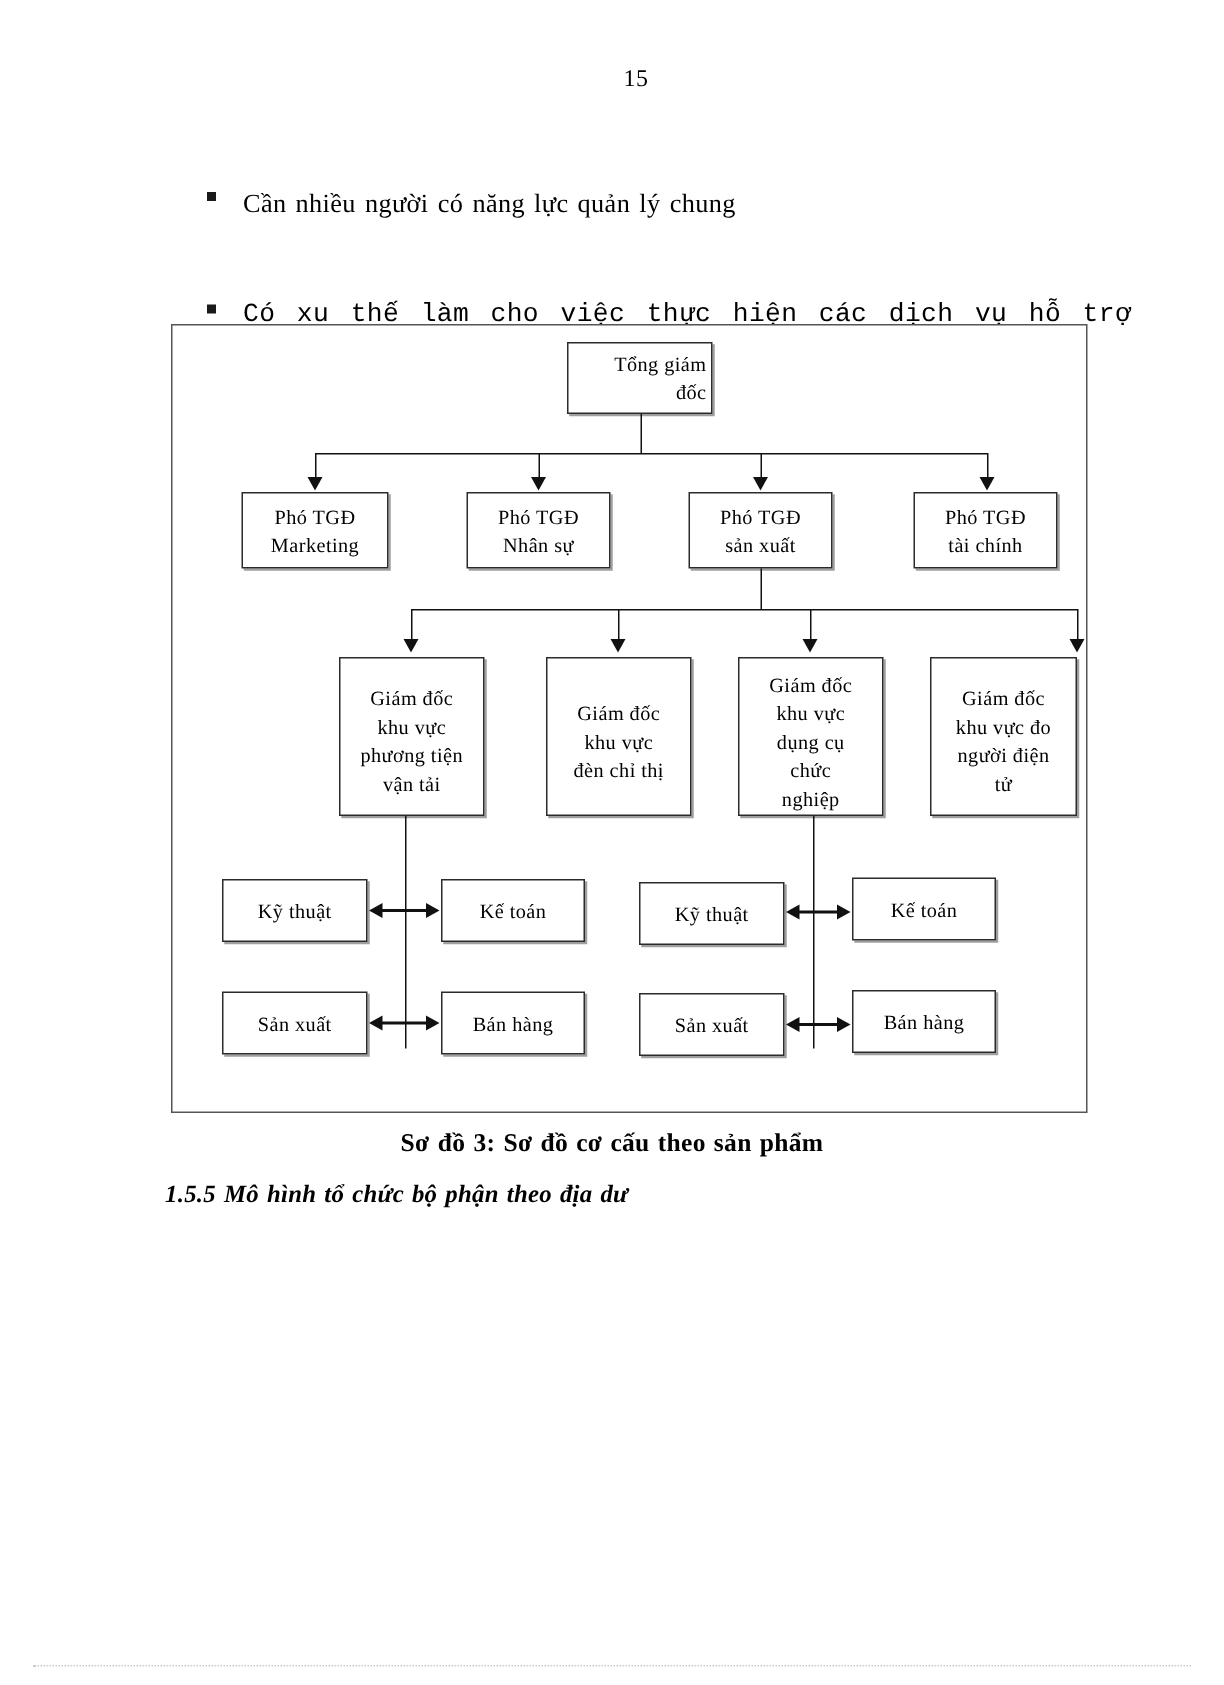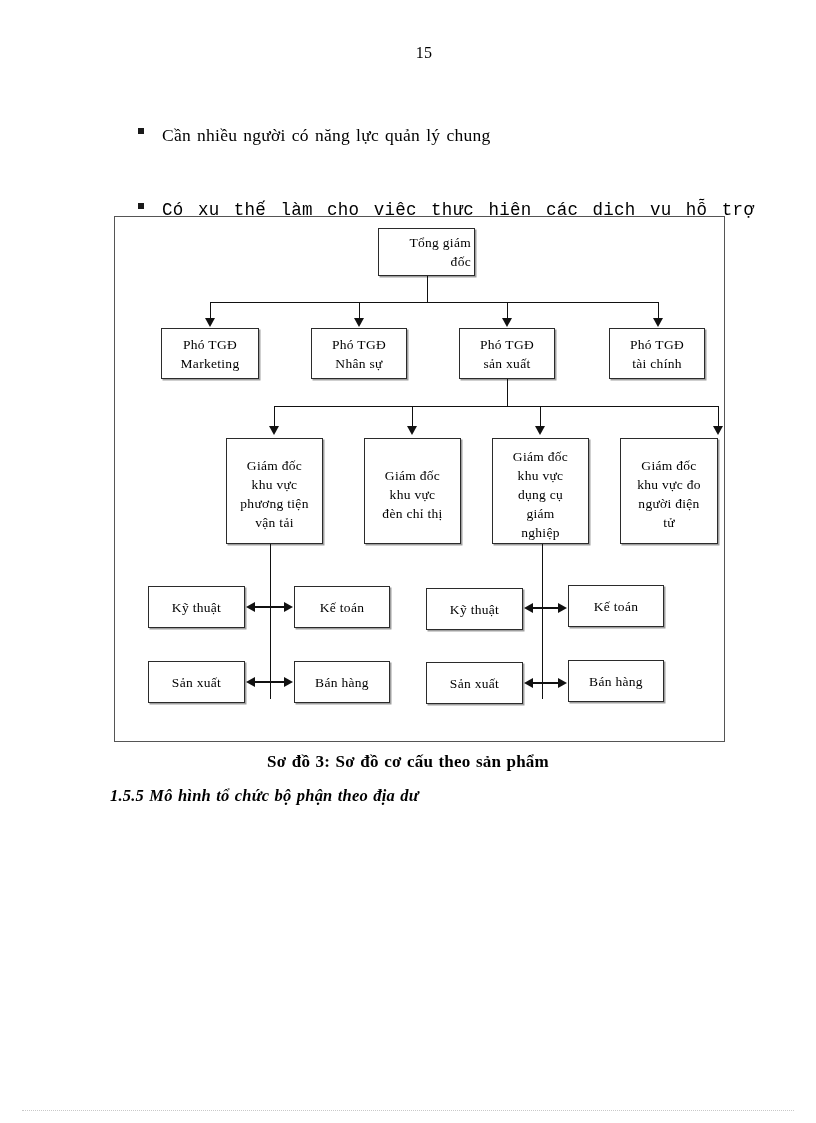--- a/index.html
+++ b/index.html
@@ -246,21 +246,21 @@
     <div class="node top-aligned" style="left:249px; top:221px; width:97px; height:106px;">
       <span class="ln">Giám  đốc</span>
       <span class="ln">khu vực</span>
       <span class="ln">đèn chỉ thị</span>
     </div>
 
     <div class="node top-aligned" style="left:377px; top:221px; width:97px; height:106px;">
       <span class="ln">Giám  đốc</span>
       <span class="ln">khu vực</span>
       <span class="ln">dụng cụ</span>
-      <span class="ln">giám</span>
+      <span class="ln">chức</span>
       <span class="ln">nghiệp</span>
     </div>
 
     <div class="node top-aligned" style="left:505px; top:221px; width:98px; height:106px;">
       <span class="ln">Giám  đốc</span>
       <span class="ln">khu vực đo</span>
       <span class="ln">người điện</span>
       <span class="ln">tử</span>
     </div>
 

